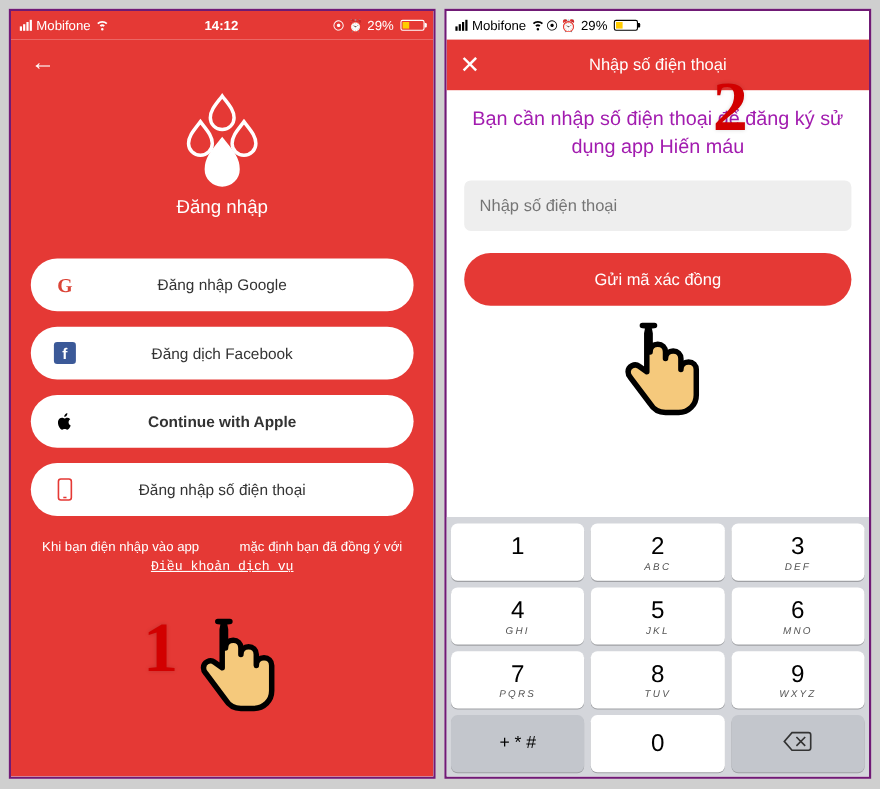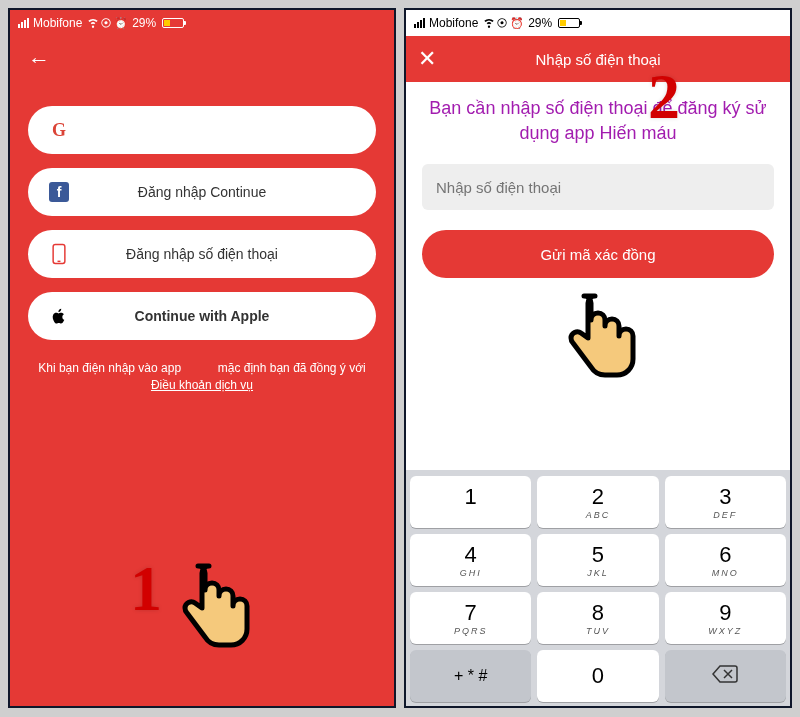--- a/index.html
+++ b/index.html
@@ -9,21 +9,21 @@
     background: #cfcfcf;
     font-family: -apple-system, "Helvetica Neue", Arial, sans-serif;
     position: relative;
     overflow: hidden;
   }
   .frame {
     position: absolute;
     top: 8px;
     width: 388px;
     height: 700px;
-    border: 2px solid #0f172a;
+    border: 2px solid #701a75;
     background: #fff;
     overflow: hidden;
   }
   .frame.left { left: 8px; }
   .frame.right { left: 404px; }
 
   
   .statusbar {
     height: 26px;
     display: flex;
@@ -72,21 +72,21 @@
     font-weight:500;
   }
   .btn .icon { width:26px; display:flex; justify-content:center; }
   .btn .lbl { flex:1; text-align:center; padding-right:26px; }
   .icon-g { color:#db4437; font-weight:700; font-size:18px; font-family:Georgia,serif;}
   .icon-f { background:#3b5998; color:#fff; width:20px; height:20px; display:flex; align-items:center; justify-content:center; font-weight:700; border-radius:3px; font-size:14px;}
   .icon-apple svg { width:18px; height:18px; fill:#000;}
   .icon-phone svg { width:18px; height:22px; stroke:#e53935; fill:none; stroke-width:2;}
 
   .terms { font-size:12px; text-align:center; margin-top:20px; line-height:1.4; padding:0 6px;}
-  .terms u { text-decoration:underline; }
+  .terms u { text-decoration:underline;font-family:Liberation Mono, monospace; }
 
   
   .rightheader {
     background:#e53935;
     color:#fff;
     height:46px;
     display:flex;
     align-items:center;
     padding:0 12px;
   }
@@ -140,60 +140,75 @@
           <span></span>
           <span></span>
           <span></span>
           <span></span>
         </span>
       <span>Mobifone</span>
       <span class="wifi"><svg viewBox="0 0 24 24">
             <path d="M12 18a2 2 0 100 4 2 2 0 000-4zm-4-4a6 6 0 018 0l-2 2a3 3 0 00-4 0zM4 10a12 12 0 0116 0l-2 2a9 9 0 00-12 0z"></path>
           </svg></span>
     </div>
+    <div class="sb-center">14:12</div>
     <div class="sb-right">
       <span class="alarm">⦿ ⏰</span>
       <span>29%</span>
       <span class="batt">
           <span class="fill"></span>
         </span>
     </div>
   </div>
 
   <div class="leftbody">
     <div class="back-arrow">←</div>
 
+    <div class="logo-wrap">
+      <span class="logo">
+        <svg viewBox="0 0 100 100">
+            <g fill="none" stroke="#fff" stroke-width="3.5">
+          <path d="M50 8c6 8 12 14 12 22a12 12 0 01-24 0c0-8 6-14 12-22z"></path>
+          <path d="M28 34c6 8 12 14 12 22a12 12 0 01-24 0c0-8 6-14 12-22z"></path>
+          <path d="M72 34c6 8 12 14 12 22a12 12 0 01-24 0c0-8 6-14 12-22z"></path>
+          <path d="M50 52c9 11 16 19 16 30a16 16 0 01-32 0c0-11 7-19 16-30z" fill="#fff"></path>
+        </g>
+          </svg>
+      </span>
+      <div class="login-title">Đăng nhập</div>
+    </div>
 
     <div class="btn" style="margin-top:36px;">
       <span class="icon">
           <span class="icon-g">G</span>
         </span>
+      <span class="lbl">Đăng nhập Google</span>
     </div>
     <div class="btn">
       <span class="icon">
           <span class="icon-f">f</span>
         </span>
-      <span class="lbl">Đăng nhập Continue</span>
+      <span class="lbl">Đăng dịch Facebook</span>
+    </div>
+    <div class="btn">
+      <span class="icon icon-apple">
+        <svg viewBox="0 0 24 24">
+            <path d="M16.4 13.2c0-2.5 2-3.7 2.1-3.7-1.1-1.7-2.9-1.9-3.5-1.9-1.5-.2-2.9.9-3.6.9s-1.9-.9-3.1-.8c-1.6 0-3.1.9-3.9 2.4-1.7 2.9-.4 7.2 1.2 9.6.8 1.1 1.7 2.4 3 2.4s1.6-.8 3.1-.8 1.9.8 3.1.8 2.1-1.1 2.9-2.3c.9-1.3 1.3-2.6 1.3-2.7-.1 0-2.6-1-2.6-3.9zM14 5.3c.6-.8 1.1-1.9 1-3-1 0-2.1.6-2.8 1.4-.6.7-1.1 1.8-1 2.9 1.1.1 2.2-.5 2.8-1.3z"></path>
+          </svg>
+      </span>
+      <span class="lbl" style="font-weight:600;">Continue with Apple</span>
     </div>
     <div class="btn">
       <span class="icon icon-phone">
         <svg viewBox="0 0 24 30">
             <rect x="4" y="2" width="16" height="26" rx="3"></rect>
             <line x1="10" y1="25" x2="14" y2="25"></line>
           </svg>
       </span>
       <span class="lbl">Đăng nhập số điện thoại</span>
-    </div>
-    <div class="btn">
-      <span class="icon icon-apple">
-        <svg viewBox="0 0 24 24">
-            <path d="M16.4 13.2c0-2.5 2-3.7 2.1-3.7-1.1-1.7-2.9-1.9-3.5-1.9-1.5-.2-2.9.9-3.6.9s-1.9-.9-3.1-.8c-1.6 0-3.1.9-3.9 2.4-1.7 2.9-.4 7.2 1.2 9.6.8 1.1 1.7 2.4 3 2.4s1.6-.8 3.1-.8 1.9.8 3.1.8 2.1-1.1 2.9-2.3c.9-1.3 1.3-2.6 1.3-2.7-.1 0-2.6-1-2.6-3.9zM14 5.3c.6-.8 1.1-1.9 1-3-1 0-2.1.6-2.8 1.4-.6.7-1.1 1.8-1 2.9 1.1.1 2.2-.5 2.8-1.3z"></path>
-          </svg>
-      </span>
-      <span class="lbl" style="font-weight:600;">Continue with Apple</span>
     </div>
 
     <div class="terms">
       <span>Khi bạn điện nhập vào app</span> &nbsp;&nbsp;&nbsp;&nbsp;&nbsp;&nbsp;&nbsp;&nbsp;&nbsp; <span>mặc định bạn đã đồng ý với</span> <u>Điều khoản dịch vụ</u>
     </div>
 
     <div class="step-badge" style="left:120px; bottom:80px;">1</div>
     <div class="hand" style="left:160px; bottom:40px;">
       <svg viewBox="0 0 80 110">
           <g stroke="#000" stroke-width="5" fill="#f5c97c" stroke-linejoin="round" stroke-linecap="round">

